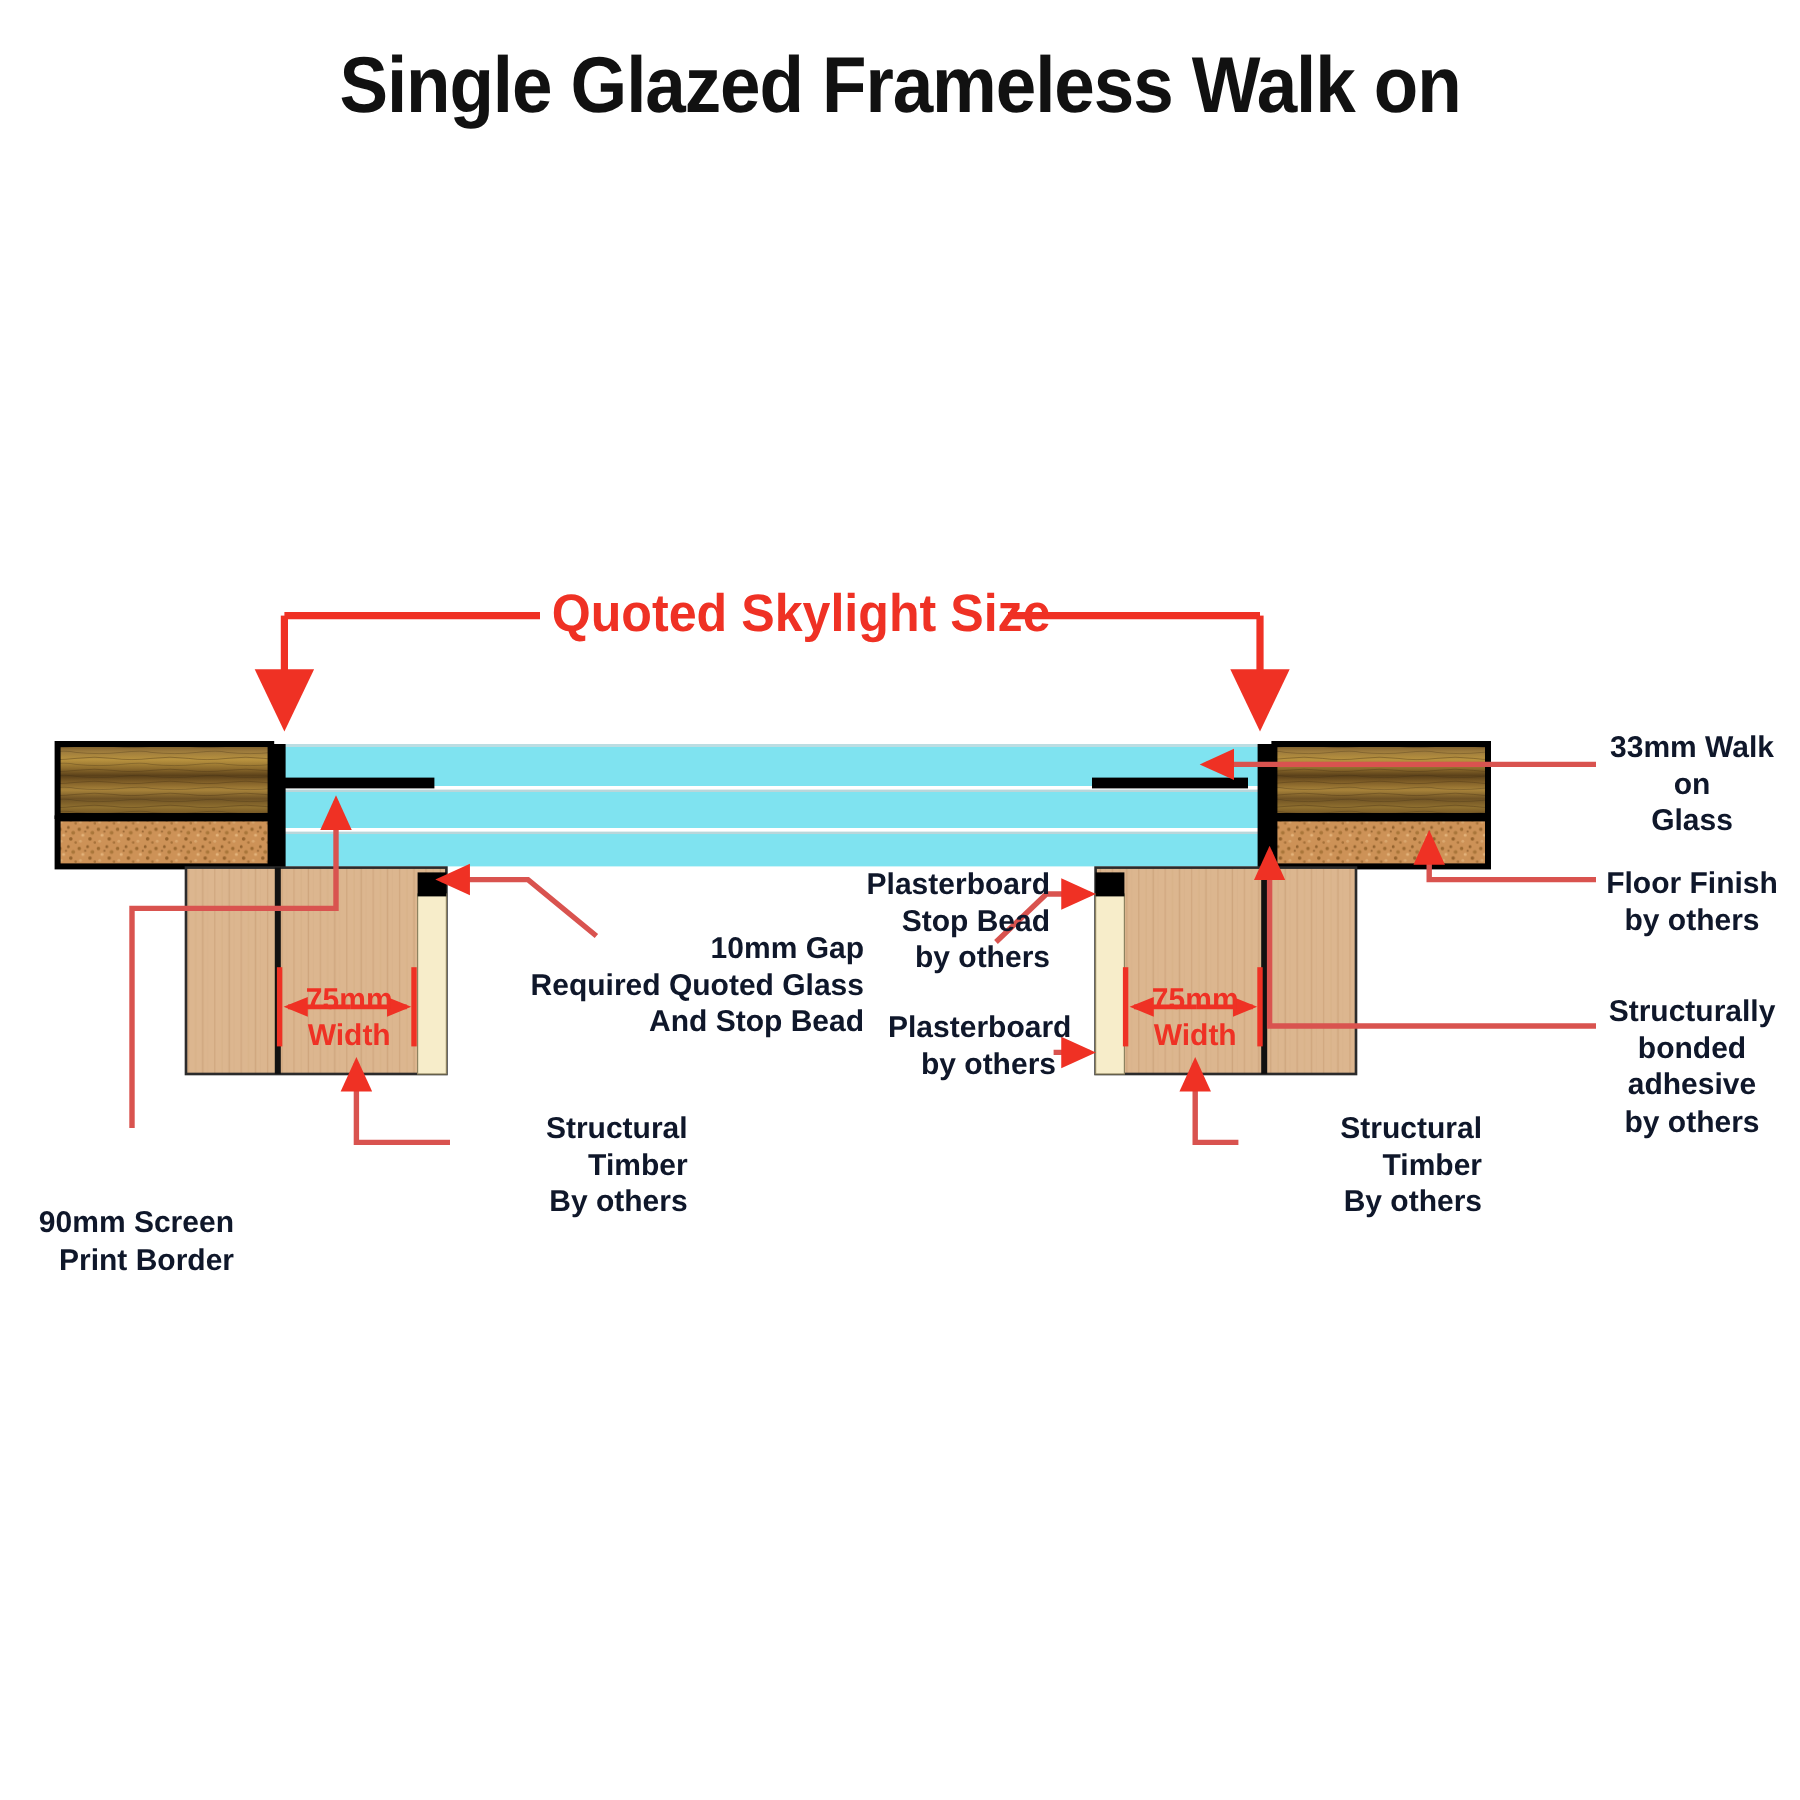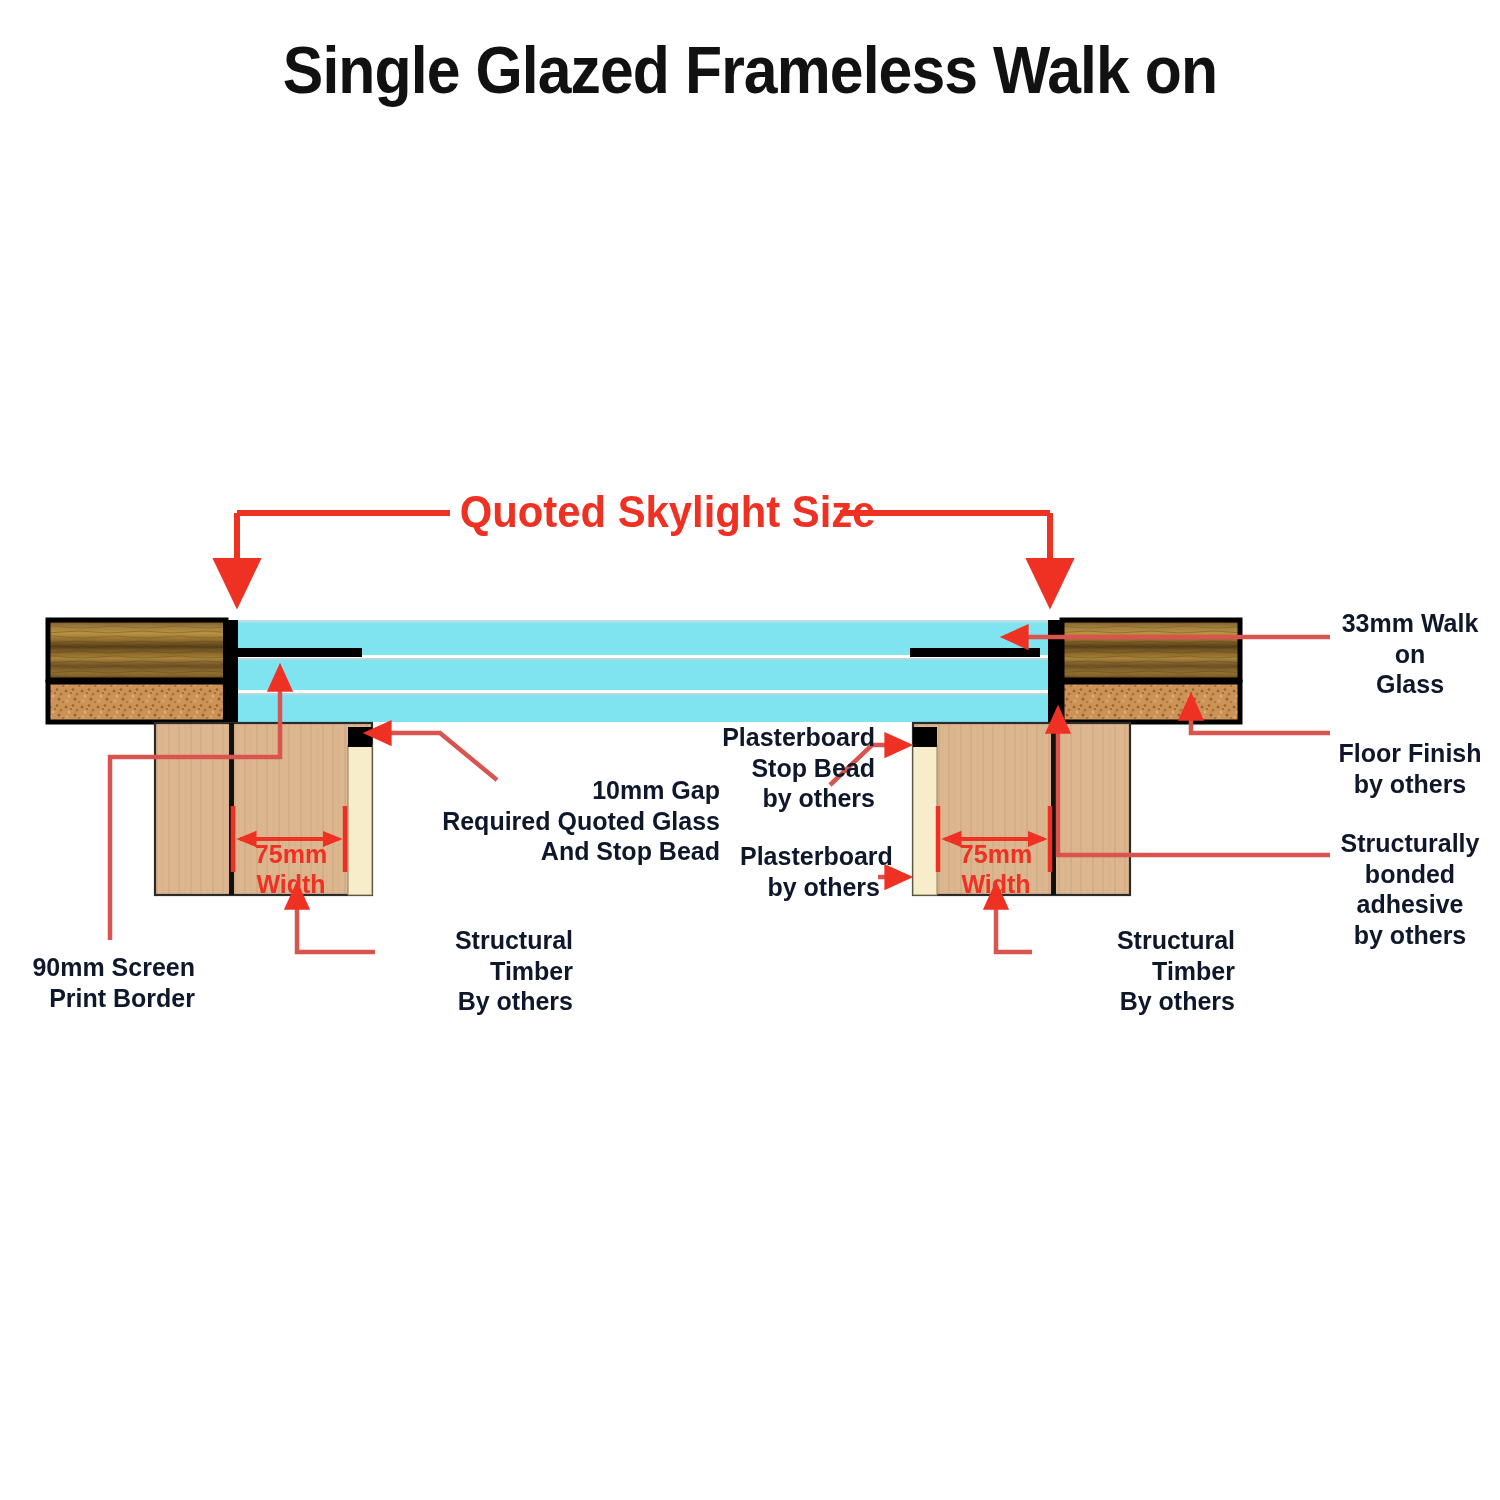--- a/index.html
+++ b/index.html
@@ -26,21 +26,21 @@
   
   .lbl{
     position:absolute;color:#0f172a;font-weight:700;
     font-size:25px;line-height:1.22;white-space:pre-line;
   }
   .lbl-r{text-align:center;}
   .lbl-c{text-align:right;}
 
   .dim{
     position:absolute;color:#ef3124;font-weight:700;
-    font-size:25px;line-height:1.2;text-align:center;white-space:pre-line;margin-top:21px;
+    font-size:25px;line-height:1.2;text-align:center;white-space:pre-line;
   }
   .quoted{
     position:absolute;color:#ef3124;font-weight:700;
     font-size:44px;line-height:1;white-space:nowrap;
     transform:scaleX(0.95);transform-origin:50% 50%;
   }
 </style>
 </head>
 <body>
 
@@ -219,40 +219,40 @@
 
   <div class="dim" style="left:236px;top:818px;width:110px;">75mm
 Width</div>
 
   <div class="dim" style="left:941px;top:818px;width:110px;">75mm
 Width</div>
 
   <div class="lbl lbl-r" style="left:1326px;top:608px;width:168px;">33mm Walk on
 Glass</div>
 
-  <div class="lbl lbl-r" style="left:1326px;top:738px;width:168px;">Floor Finish
+  <div class="lbl lbl-r" style="left:1326px;top:721px;width:168px;">Floor Finish
 by others</div>
 
   <div class="lbl lbl-r" style="left:1326px;top:828px;width:168px;">Structurally
 bonded
 adhesive
 by others</div>
 
   <div class="lbl lbl-c" style="left:420px;top:775px;width:300px;">10mm Gap
 Required Quoted Glass
 And Stop Bead</div>
 
   <div class="lbl lbl-c" style="left:710px;top:722px;width:165px;">Plasterboard
 Stop Bead
 by others</div>
 
   <div class="lbl lbl-c" style="left:740px;top:841px;width:140px;">Plasterboard
 by others</div>
 
-  <div class="lbl lbl-c" style="left:25px;top:952px;width:170px;">90mm Screen
+  <div class="lbl lbl-c" style="left:25px;top:1004px;width:170px;">90mm Screen
 Print Border</div>
 
   <div class="lbl lbl-c" style="left:378px;top:925px;width:195px;">Structural Timber
 By others</div>
 
   <div class="lbl lbl-c" style="left:1040px;top:925px;width:195px;">Structural Timber
 By others</div>
 
 </div>
 

